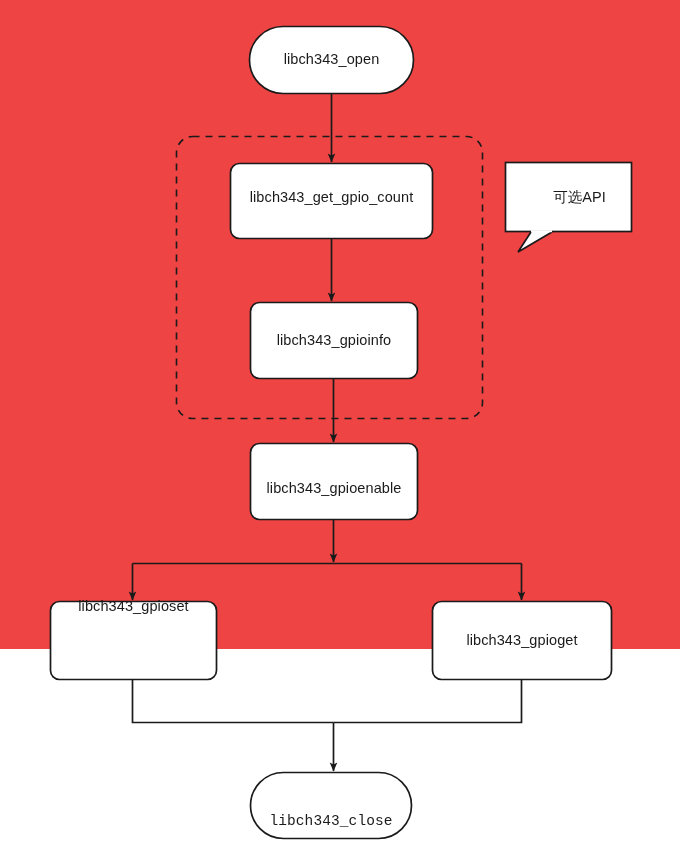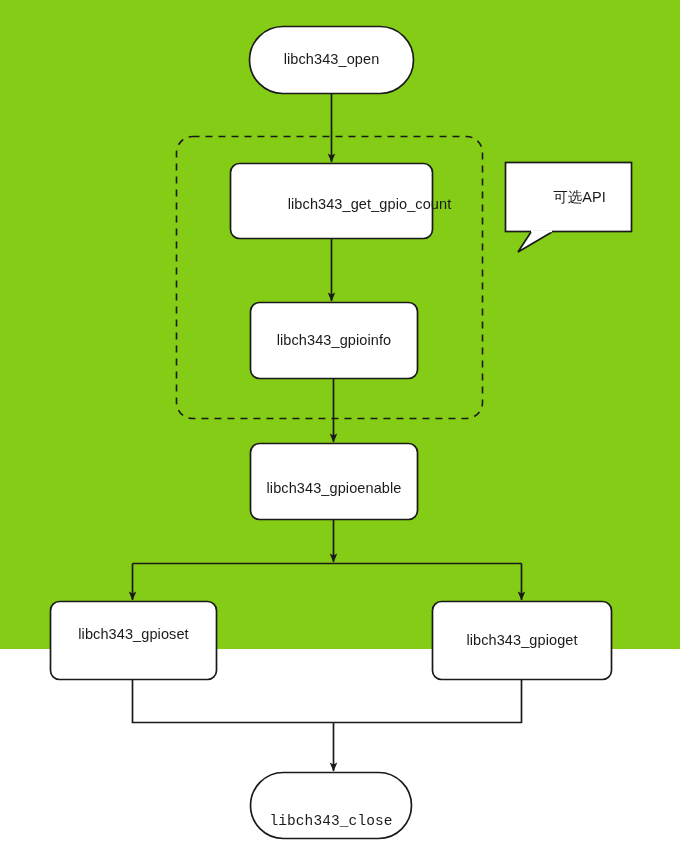--- a/index.html
+++ b/index.html
@@ -10,21 +10,21 @@
   body {
     width: 680px;
     height: 863px;
     font-family: "Liberation Sans", sans-serif;
     overflow: hidden;
   }
   #canvas {
     position: relative;
     width: 680px;
     height: 649px;
-    background: #84cc16;
+    background: #ef4444;
   }
   svg.layer {
     position: absolute;
     left: 0;
     top: 0;
     width: 680px;
     height: 863px;
   }
   .node-label {
     position: absolute;
@@ -99,27 +99,27 @@
 
     <path d="M132.5,679.5 L132.5,722.5 L333.5,722.5" fill="none" stroke="#1a1a1a" stroke-width="1.7"></path>
 
     <path d="M521.5,679.5 L521.5,722.5 L333.5,722.5" fill="none" stroke="#1a1a1a" stroke-width="1.7"></path>
 
     <path d="M333.5,722.5 L333.5,771" fill="none" stroke="#1a1a1a" stroke-width="1.7" marker-end="url(#arrowhead)"></path>
   </svg>
 
   <div class="node-label" style="left:249px; top:26px; width:165px; height:68px;">libch343_open</div>
 
-  <div class="node-label" style="left:230px; top:167px; width:203px; height:76px;margin-left:38px;">libch343_get_gpio_count</div>
+  <div class="node-label" style="left:230px; top:160px; width:203px; height:76px;">libch343_get_gpio_count</div>
 
   <div class="node-label" style="left:250px; top:302px; width:168px; height:77px;">libch343_gpioinfo</div>
 
   <div class="node-label" style="left:250px; top:450px; width:168px; height:77px;">libch343_gpioenable</div>
 
-  <div class="node-label" style="left:50px; top:595px; width:167px; height:79px;text-align:right;">libch343_gpioset</div>
+  <div class="node-label" style="left:50px; top:567px; width:167px; height:79px;text-align:right;">libch343_gpioset</div>
 
   <div class="node-label" style="left:432px; top:601px; width:180px; height:79px;border-radius:10px;">libch343_gpioget</div>
 
   <div class="node-label" style="left:250px; top:788px; width:162px; height:67px;font-family:Liberation Mono, monospace;">libch343_close</div>
 
   <div class="callout-label" style="left:505px; top:162px; width:127px; height:70px;padding-left:11px;">可选API</div>
 
 </div>
 
 </body></html>

